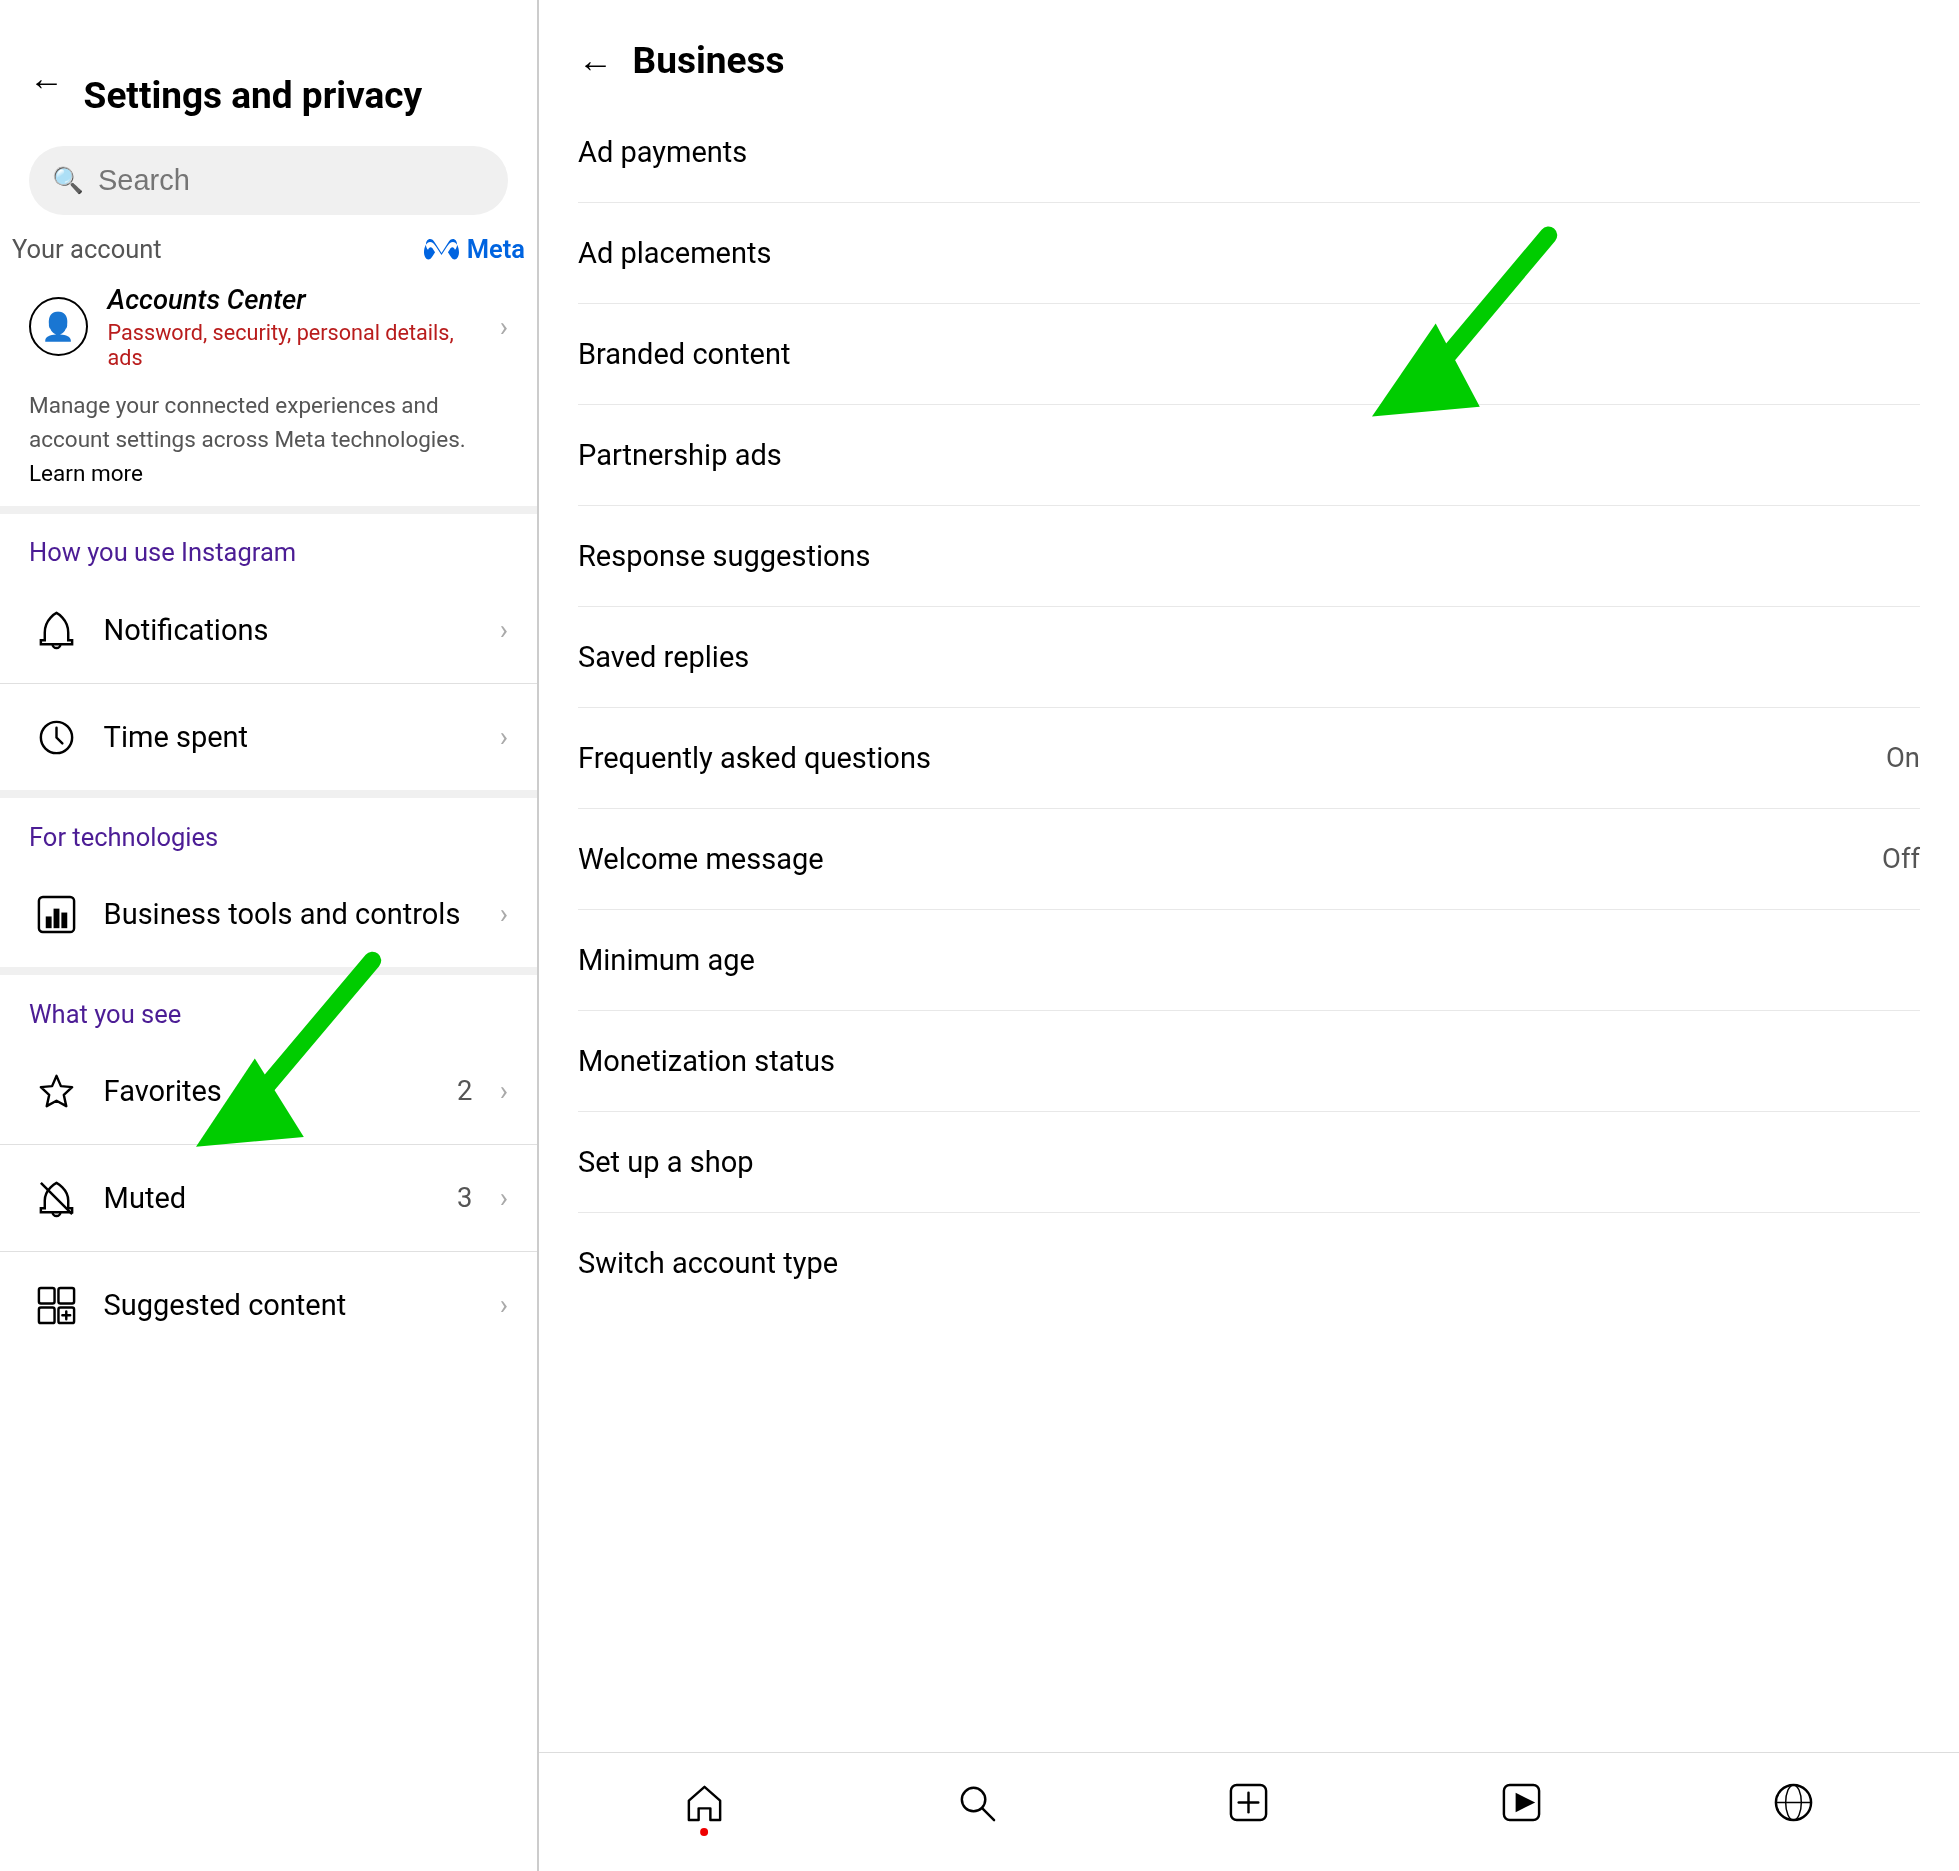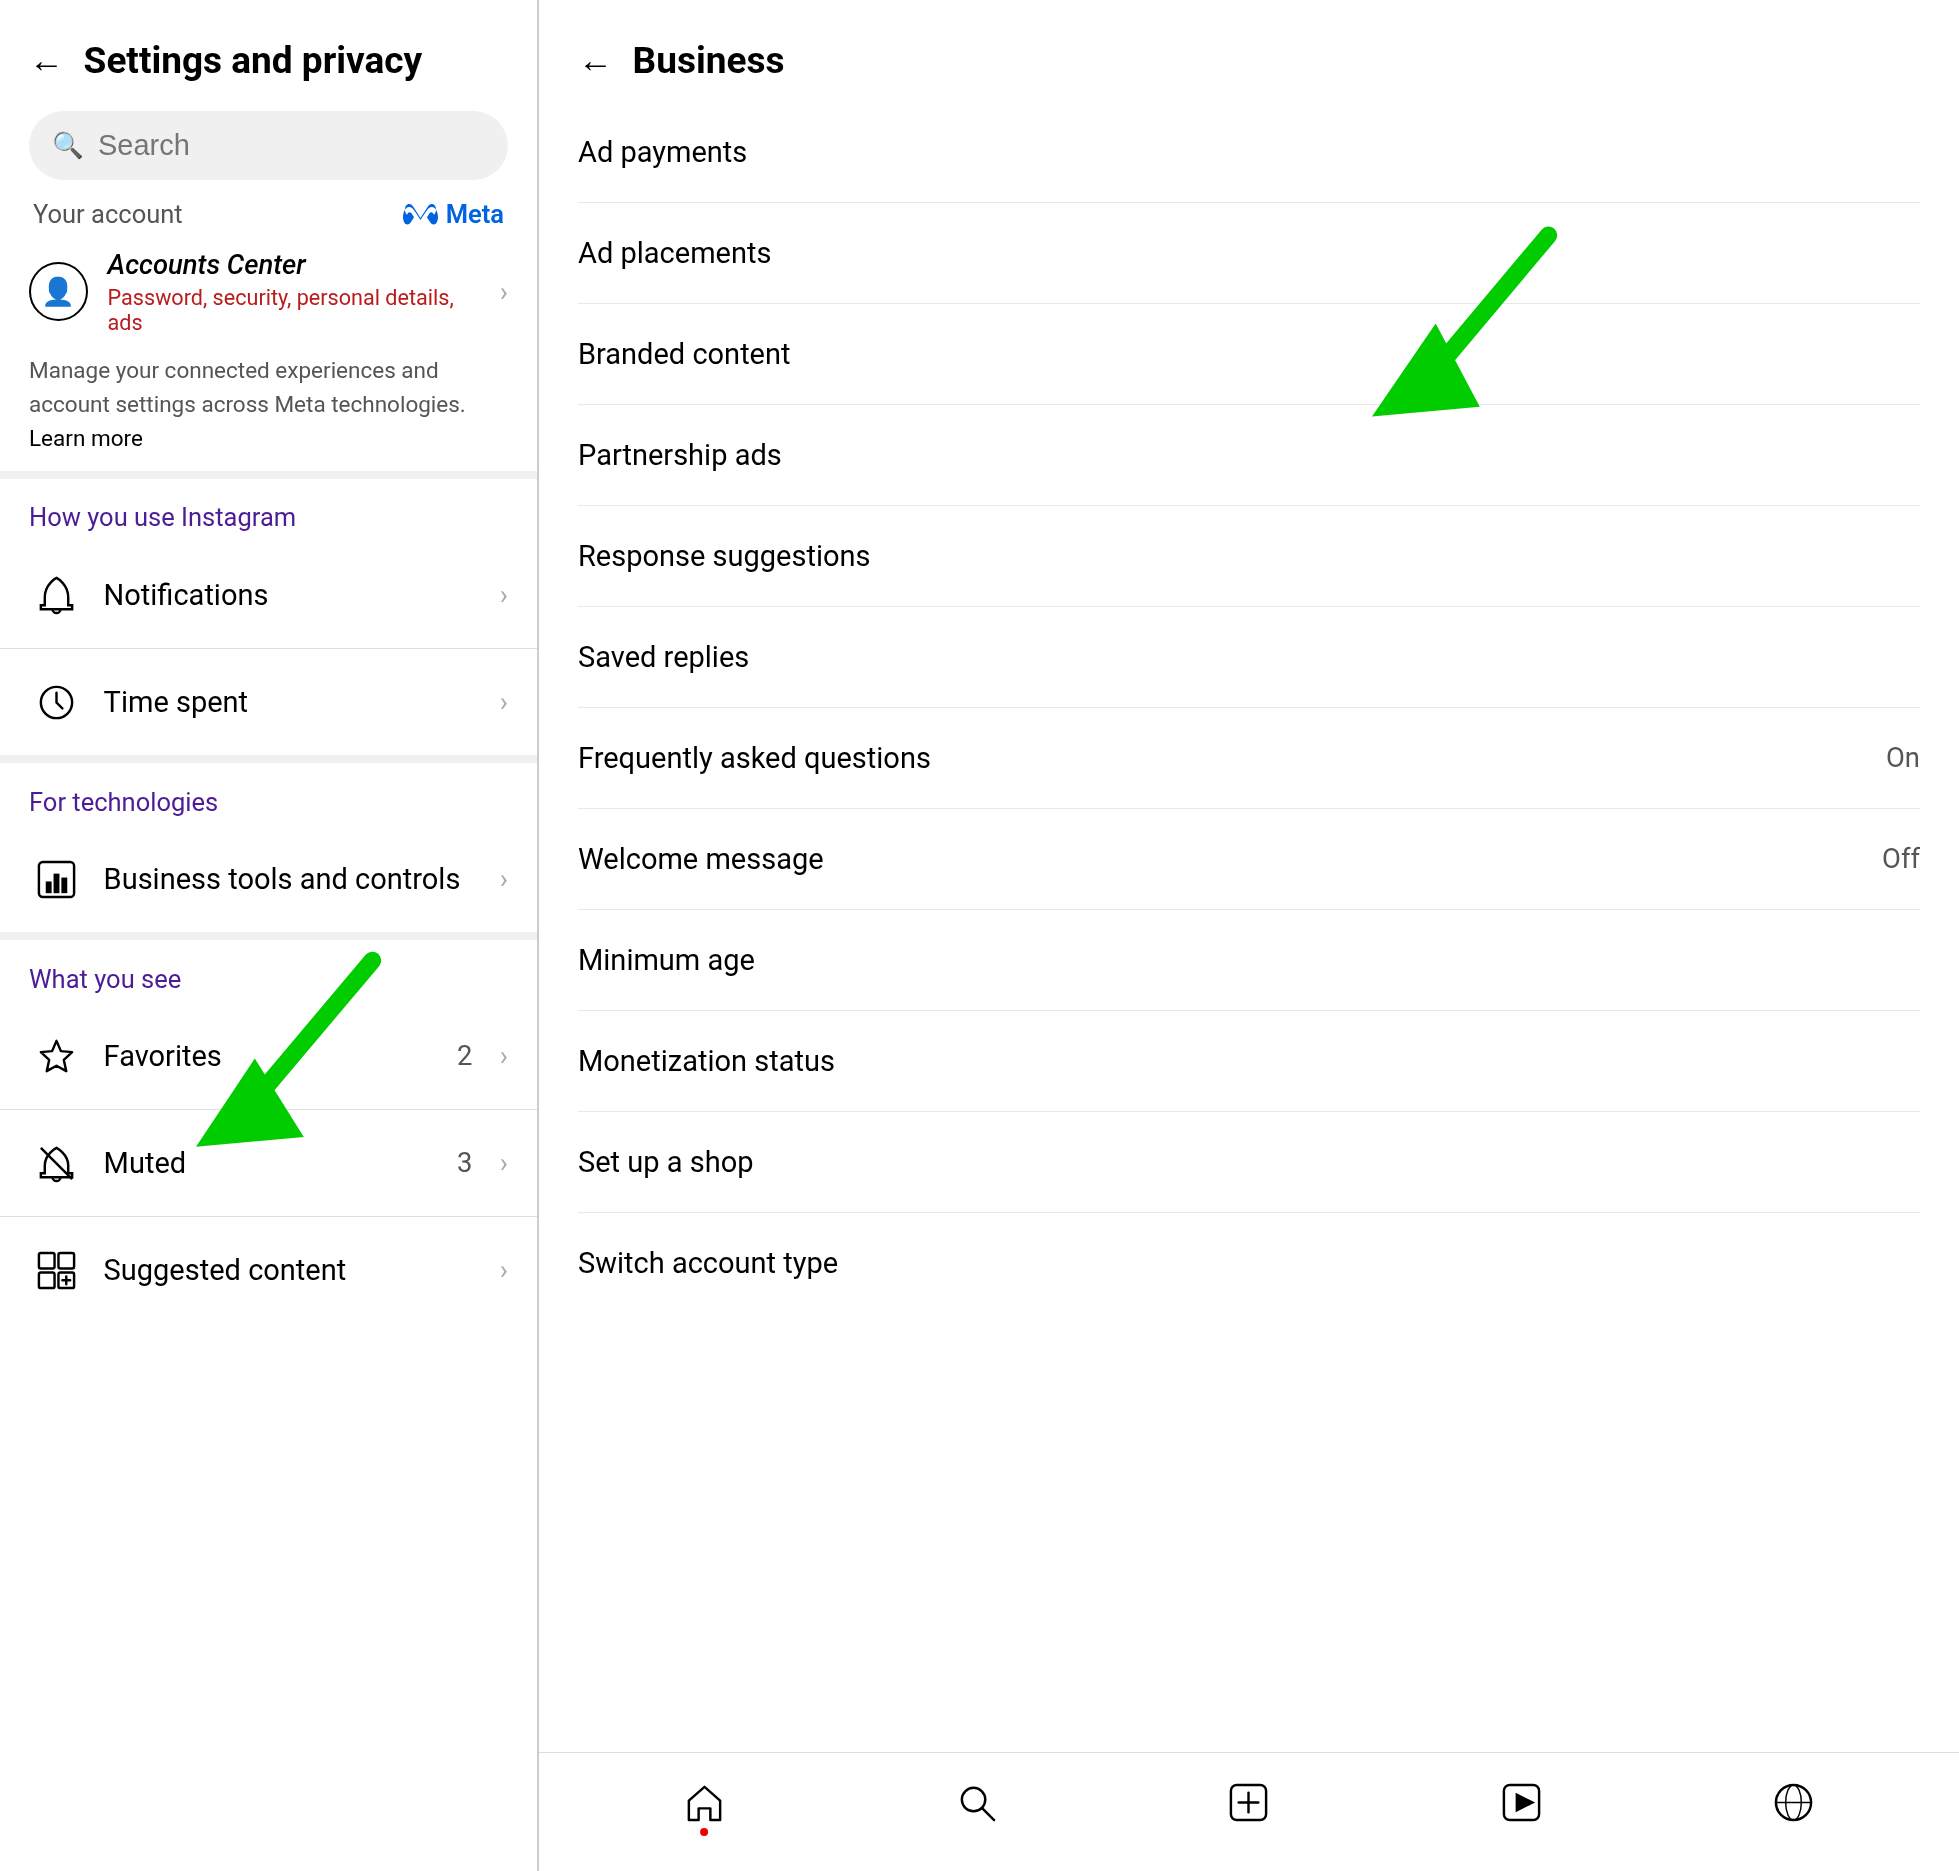--- a/index.html
+++ b/index.html
@@ -35,20 +35,21 @@
       font-size: 35px;
       cursor: pointer;
       color: #000;
       font-weight: 300;
     }
 
     .panel-title {
       font-size: 37px;
       font-weight: 700;
       color: #000;
+      margin-top: 35px;
     }
 
     .search-bar {
       margin: 9.8px 29px 19.6px;
       background: #f0f0f0;
       border-radius: 49px;
       display: flex;
       align-items: center;
       padding: 17.6px 23.5px;
       gap: 13.7px;
@@ -72,21 +73,21 @@
       padding: 23.5px 29px 9.8px;
       font-size: 25.5px;
       color: #4c1d95;
       font-weight: 400;
     }
 
     .meta-row {
       display: flex;
       align-items: center;
       justify-content: space-between;
-      padding: 0 33px;
+      padding: 0 12px;
     }
 
     .meta-label {
       font-size: 25.5px;
       color: #555;
     }
 
     .meta-logo {
       display: flex;
       align-items: center;

